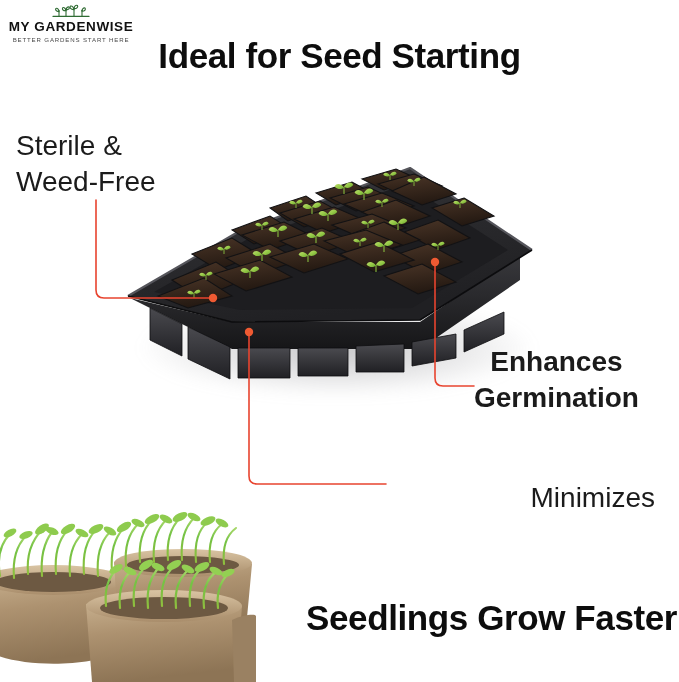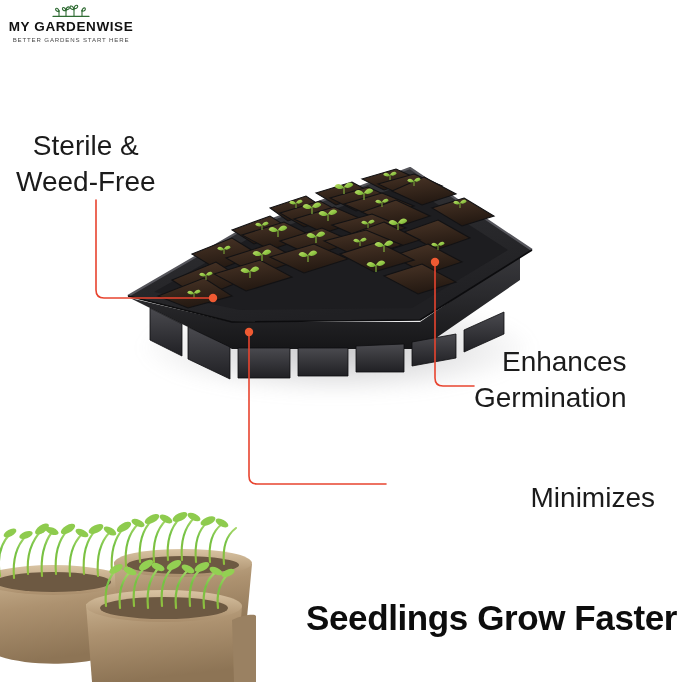--- a/index.html
+++ b/index.html
@@ -74,22 +74,22 @@
 
   
   .callout {
     position: absolute;
     font-size: 28px;
     font-weight: 300;
     color: #1b1b1b;
     line-height: 1.28;
     white-space: nowrap;
   }
-  .callout-sterile   { left: 16px;  top: 128px; text-align: center; }
-  .callout-enhances  { left: 474px; top: 344px; text-align: right; }
+  .callout-sterile   { left: 16px;  top: 128px; text-align: left; }
+  .callout-enhances  { left: 474px; top: 344px; text-align: center; font-weight: bold; }
   .callout-minimizes { right: 24px; top: 444px; text-align: right; margin-top: 36px; }
 
   
   .leader { position: absolute; }
   .leader svg { display: block; overflow: visible; }
 
   
   .tray-wrap {
     position: absolute;
     left: 120px;
@@ -148,20 +148,21 @@
           <path d="M66 6.6 c3.2 0.1 4.3 -1.9 3.4 -3.2 c-1.7 -0.6 -3.2 1.0 -3.4 3.2 z"></path>
           <path d="M74 14.4 V8.2"></path>
           <path d="M74 9.2 c3.1 0 4.0 -2.0 3.0 -3.2 c-1.6 -0.5 -3.0 1.1 -3.0 3.2 z"></path>
         </g>
       </svg>
     </span>
     <span class="logo-word">MY GARDENWISE</span>
     <span class="logo-tag">BETTER GARDENS START HERE</span>
   </div>
 
+  <div class="headline-top">Ideal for Seed Starting</div>
 
   <div class="tray-wrap">
     <div class="tray-shadow"></div>
     <div class="tray">
       <svg width="420" height="250" viewBox="0 0 420 250">
         <defs>
           <linearGradient id="plasticTop" x1="0" y1="0" x2="0.4" y2="1">
             <stop offset="0%" stop-color="#3c3c40"></stop>
             <stop offset="55%" stop-color="#2a2a2d"></stop>
             <stop offset="100%" stop-color="#202023"></stop>

